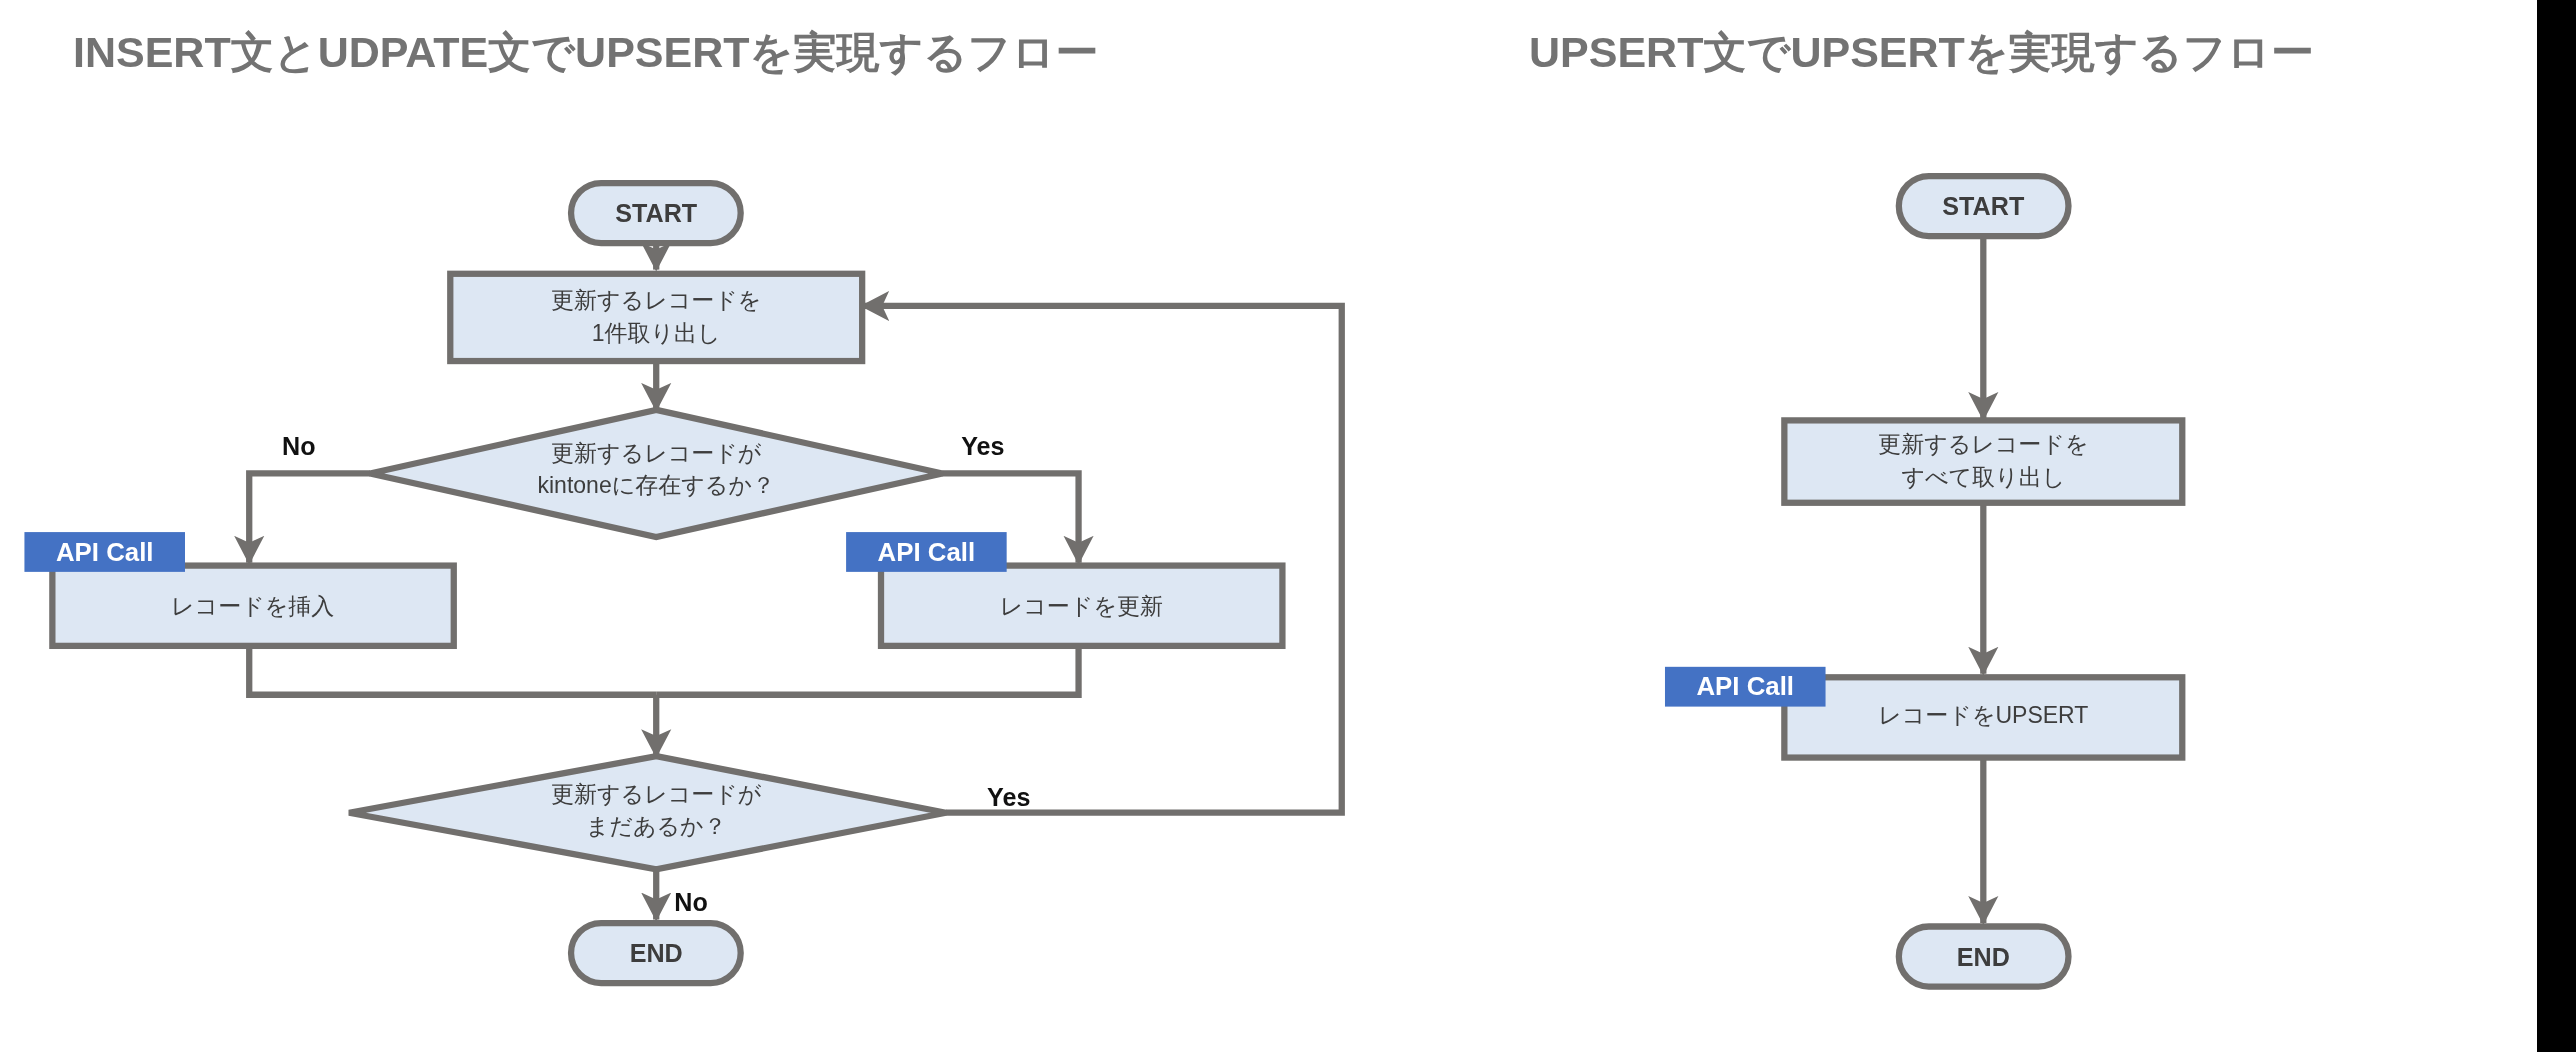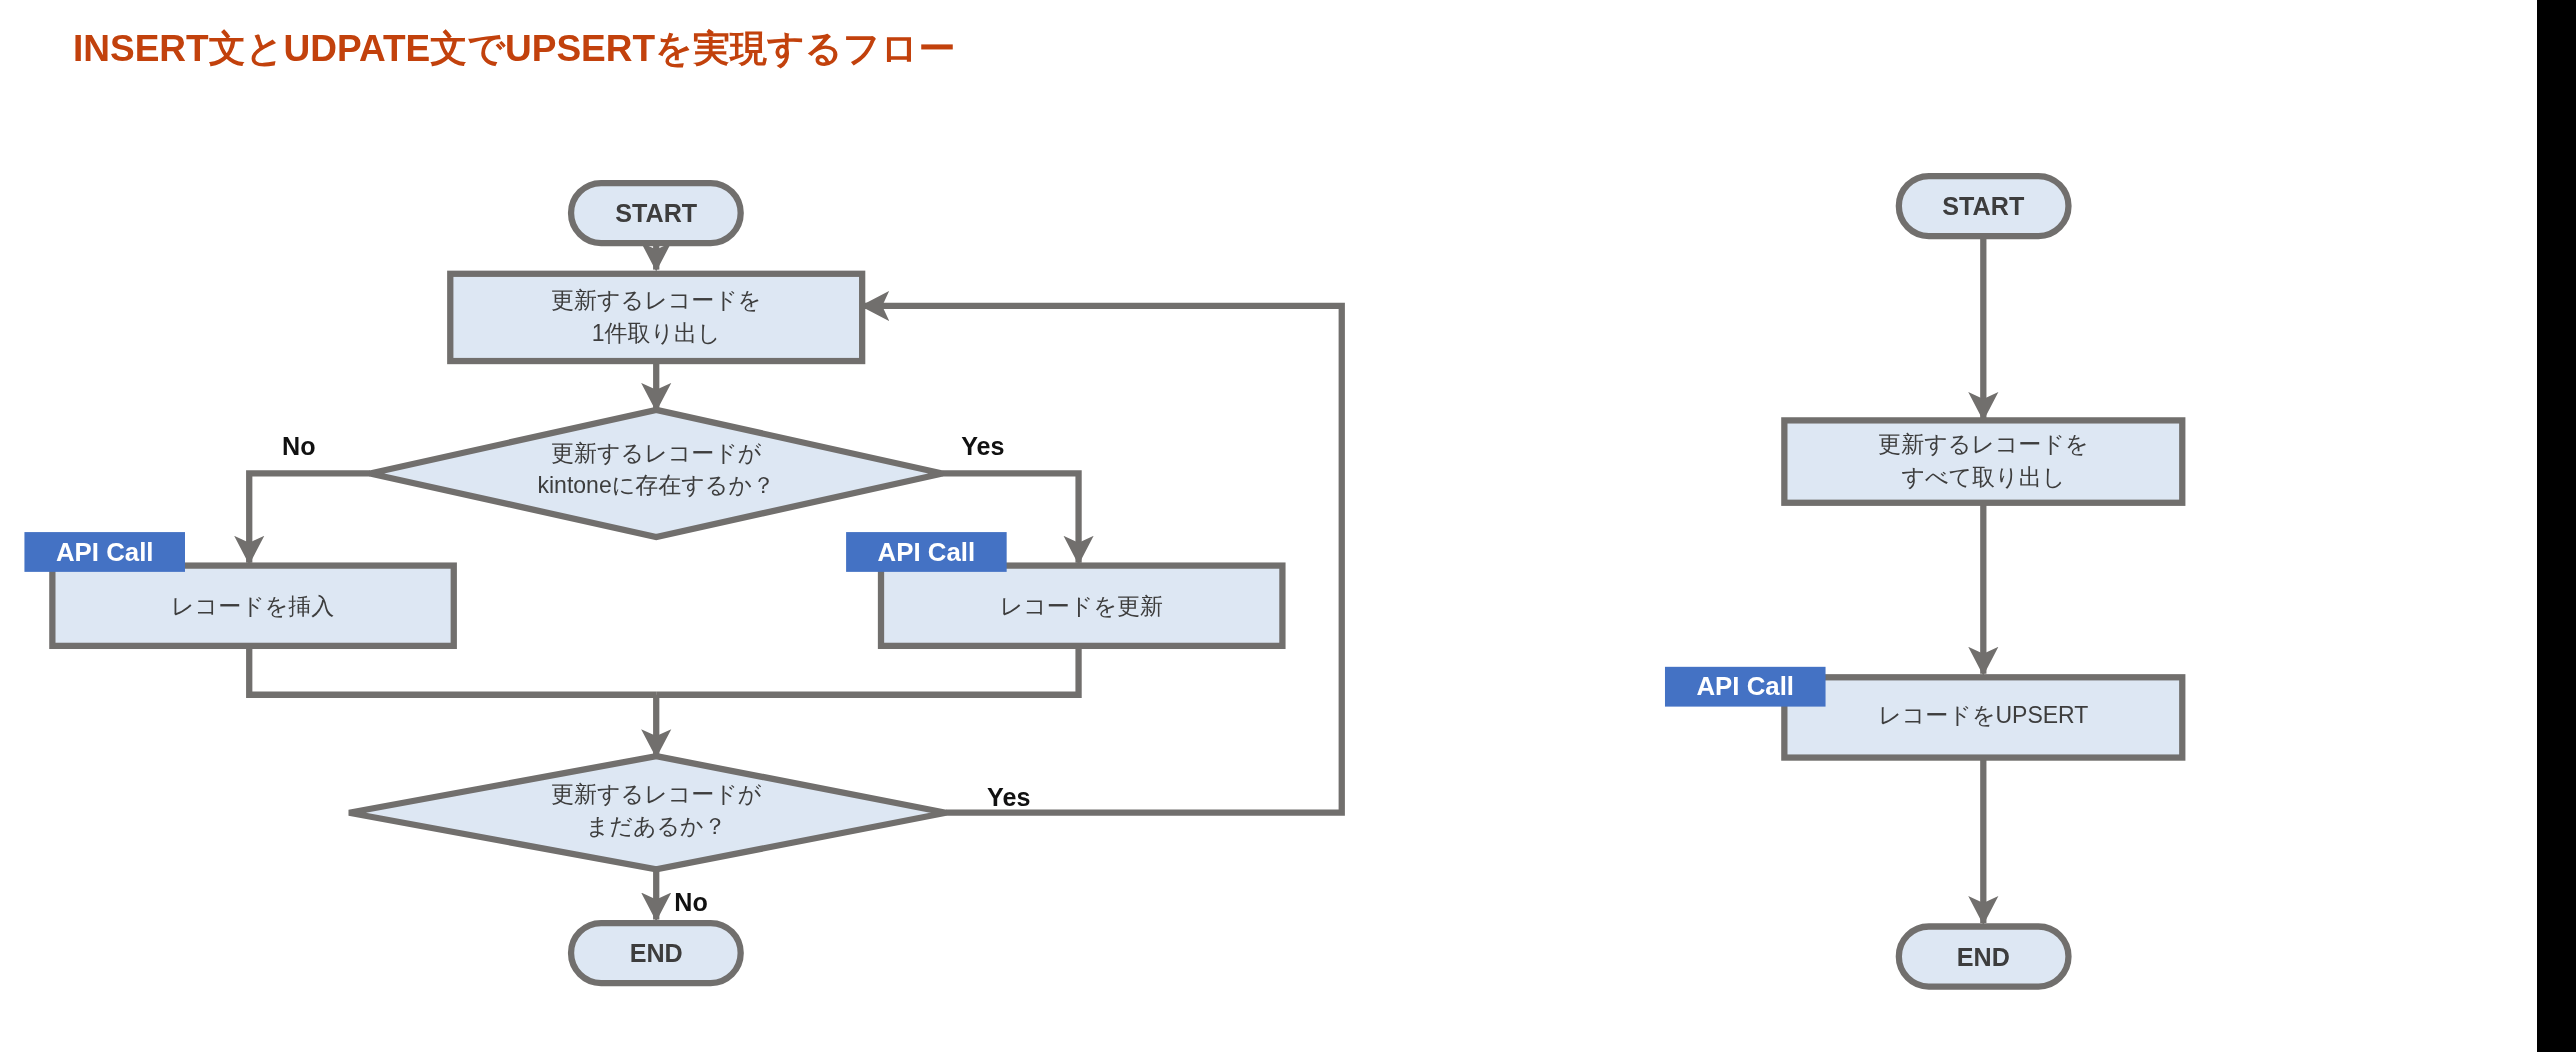--- a/index.html
+++ b/index.html
@@ -1,20 +1,20 @@
 <!DOCTYPE html>
 <html style="font-size:11.2px"><head>
 <meta charset="utf-8">
 <style>
   html,body{margin:0;padding:0;background:#ffffff;}
   body{width:2576px;height:1053px;overflow:hidden;
        font-family:"Liberation Sans","DejaVu Sans",sans-serif;}
   #stage{position:relative;width:2576px;height:1053px;background:#ffffff;}
   .rightbar{position:absolute;top:0;left:2537px;width:39px;height:1053px;background:#000000;}
-  .title{position:absolute;color:#c2410c;font-weight:bold;font-size:37px;
+  .title{position:absolute;color:#737373;font-weight:bold;font-size:43px;
          letter-spacing:0px;white-space:nowrap;}
   #title-left{left:73px;top:24.4px;}
   #title-right{left:1529px;top:24.4px;}
   svg{position:absolute;left:0;top:0;width:2576px;height:1053px;}
   .node-fill{fill:#dde7f3;stroke:#716f6d;stroke-width:9;}
   .edge{stroke:#716f6d;stroke-width:9;fill:none;}
   .nodetext{fill:#3d3d3d;font-family:"Liberation Sans","DejaVu Sans",sans-serif;
             font-size:33px;text-anchor:middle;}
   .termtext{fill:#3d3d3d;font-family:"Liberation Sans","DejaVu Sans",sans-serif;
             font-size:36px;font-weight:bold;text-anchor:middle;}
@@ -24,20 +24,21 @@
   .badge-text{fill:#ffffff;font-family:"Liberation Sans","DejaVu Sans",sans-serif;
               font-size:37px;font-weight:bold;text-anchor:middle;}
 </style>
 </head>
 <body>
 
 <div id="stage">
 
   <div class="title" id="title-left">INSERT文とUDPATE文でUPSERTを実現するフロー</div>
 
+  <div class="title" id="title-right">UPSERT文でUPSERTを実現するフロー</div>
 
   <svg viewBox="0 0 3690 1508">
     <defs>
       <marker id="arrowhead" markerWidth="5.2" markerHeight="5.2" refX="4.3" refY="2.6" orient="auto" markerUnits="strokeWidth">
         <path d="M0,0.2 L4.6,2.6 L0,5 L1.1,2.6 z" fill="#716f6d"></path>
       </marker>
     </defs>
 
     <g>
 

